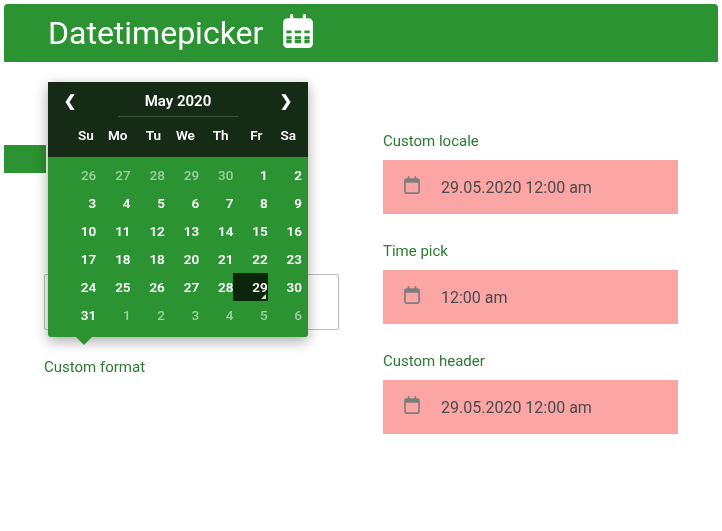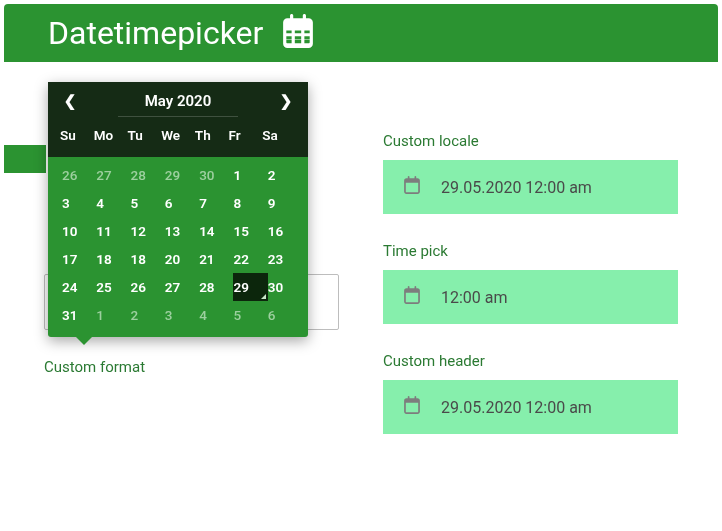--- a/index.html
+++ b/index.html
@@ -47,21 +47,21 @@
     gap: 44px;
   }
   .col { flex: 1; display: flex; flex-direction: column; }
 
   .field-label {
     color: #2b7a33;
     font-size: 15px;
     margin-bottom: 10px;
   }
   .field-box {
-    background: #86efac;
+    background: #fca5a5;
     padding: 16px 20px;
     display: flex;
     align-items: center;
     gap: 20px;
     margin-bottom: 28px;
   }
   .field-box.active {
     background: #fff;
     border: 1px solid #bdbdbd;
     border-radius: 2px;
@@ -110,21 +110,21 @@
   }
   .cal-nav .navbtn { cursor: pointer; width: 20px; text-align:center; }
   .cal-title-wrap { flex:1; text-align:center; }
   .cal-title-line {
     height:1px; background: rgba(255,255,255,0.18);
     margin: 0 58px 6px;
   }
   .dow-row, .day-row {
     display: grid;
     grid-template-columns: repeat(7, 1fr);
-    text-align: left;
+    text-align: right;
   }
   .dow-row { font-weight:600; padding: 4px 0 8px; }
   .cal-body { padding: 4px 6px 8px; margin-left: 8px; }
   .day {
     padding: 6px 0;
     cursor: pointer;
     font-weight: 600;
   }
   .day.dim { color: #9dd09f; font-weight: 500; }
   .day.sel {

